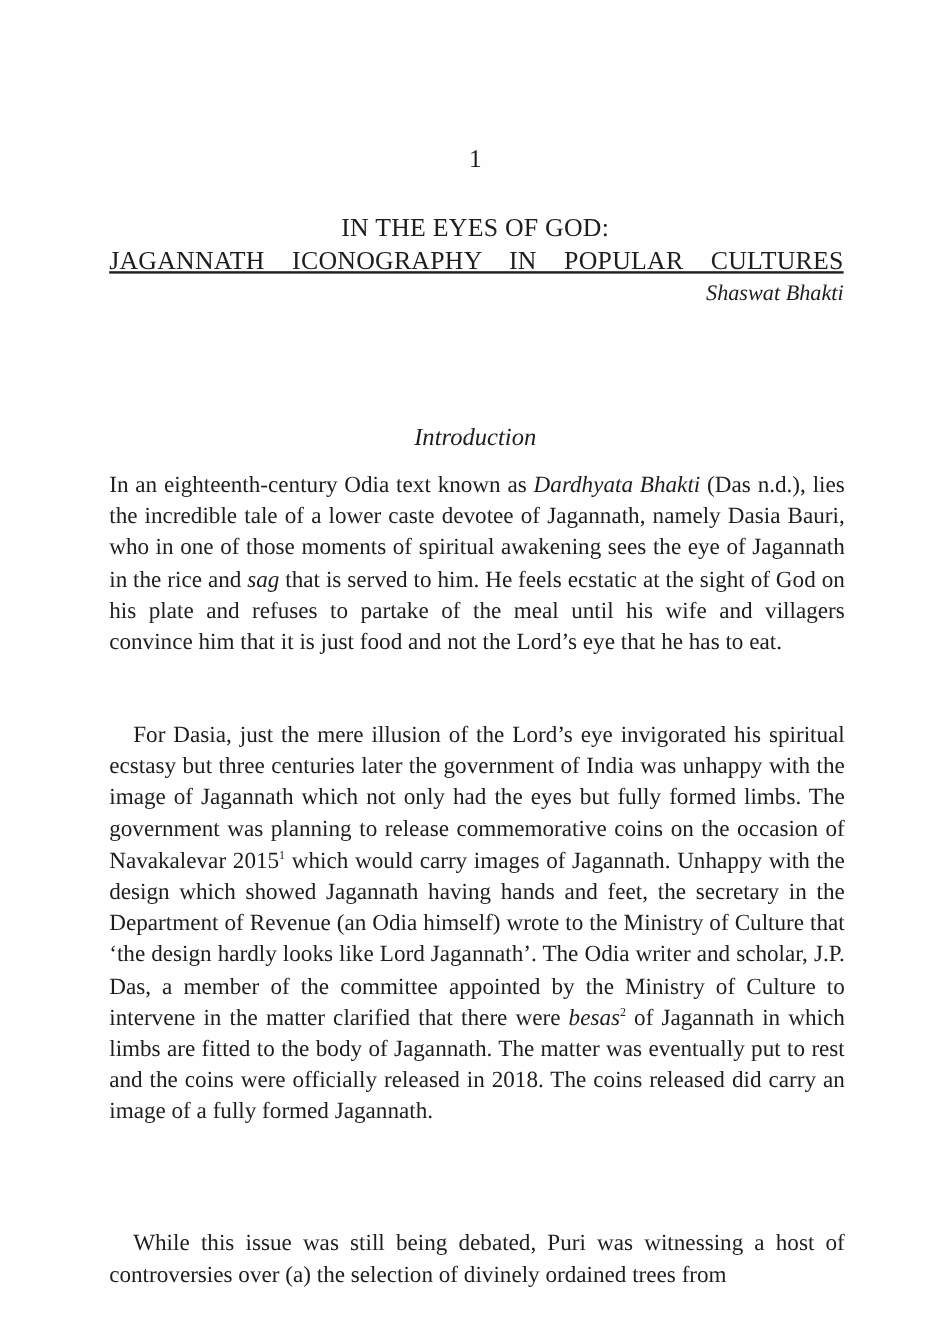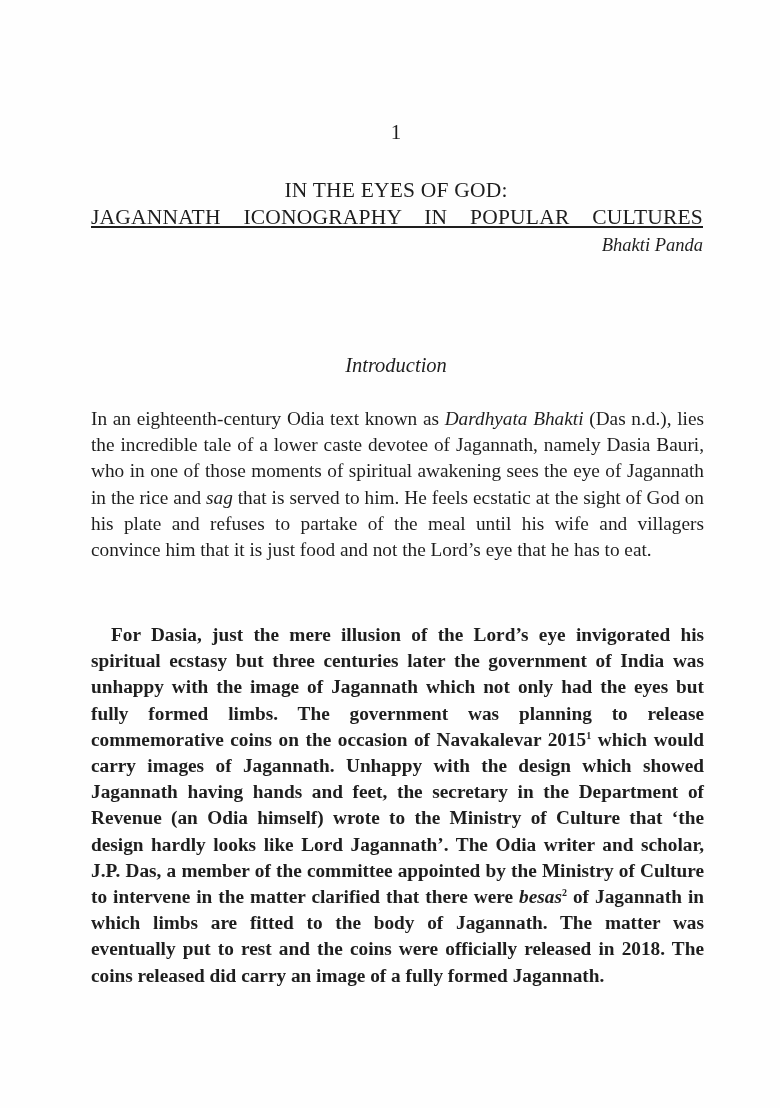--- a/index.html
+++ b/index.html
@@ -84,36 +84,37 @@
       text-indent: 20px;
     }
     .para em {
       font-style: italic;
     }
     .para sup {
       font-size: 10px;
       line-height: 0;
       vertical-align: 7px;
     }
-    .p1 { top: 406px; }
-    .p2 { top: 622px; font-weight: bold; }
+    .p1 { top: 392px; }
+    .p2 { top: 600px; }
     .p3 { top: 1024px; }
   </style>
 </head>
 <body>
 
 <div class="page">
 
   <div class="chapter-number">1</div>
 
   <div class="title-line l1">IN THE EYES OF GOD:</div>
   <div class="title-line l2">JAGANNATH ICONOGRAPHY IN POPULAR CULTURES</div>
 
-  <div class="author">Bhakti Panda</div>
+  <div class="author">Shaswat Bhakti</div>
 
   <div class="section-heading">Introduction</div>
 
   <p class="para p1"><span>In an eighteenth-century Odia text known as </span><em>Dardhyata Bhakti</em><span> (Das n.d.), lies the incredible tale of a lower caste devotee of Jagannath, namely Dasia Bauri, who in one of those moments of spiritual awakening sees the eye of Jagannath in the rice and </span><em>sag</em><span> that is served to him. He feels ecstatic at the sight of God on his plate and refuses to partake of the meal until his wife and villagers convince him that it is just food and not the Lord’s eye that he has to eat.</span></p>
 
   <p class="para indent p2"><span>For Dasia, just the mere illusion of the Lord’s eye invigorated his spiritual ecstasy but three centuries later the government of India was unhappy with the image of Jagannath which not only had the eyes but fully formed limbs. The government was planning to release commemorative coins on the occasion of Navakalevar 2015</span><sup>1</sup><span> which would carry images of Jagannath. Unhappy with the design which showed Jagannath having hands and feet, the secretary in the Department of Revenue (an Odia himself) wrote to the Ministry of Culture that ‘the design hardly looks like Lord Jagannath’. The Odia writer and scholar, J.P. Das, a member of the committee appointed by the Ministry of Culture to intervene in the matter clarified that there were </span><em>besas</em><sup>2</sup><span> of Jagannath in which limbs are fitted to the body of Jagannath. The matter was eventually put to rest and the coins were officially released in 2018. The coins released did carry an image of a fully formed Jagannath.</span></p>
 
+  <p class="para indent p3"><span>While this issue was still being debated, Puri was witnessing a host of controversies over (a) the selection of divinely ordained trees from</span></p>
 
 </div>
 
 </body></html>

